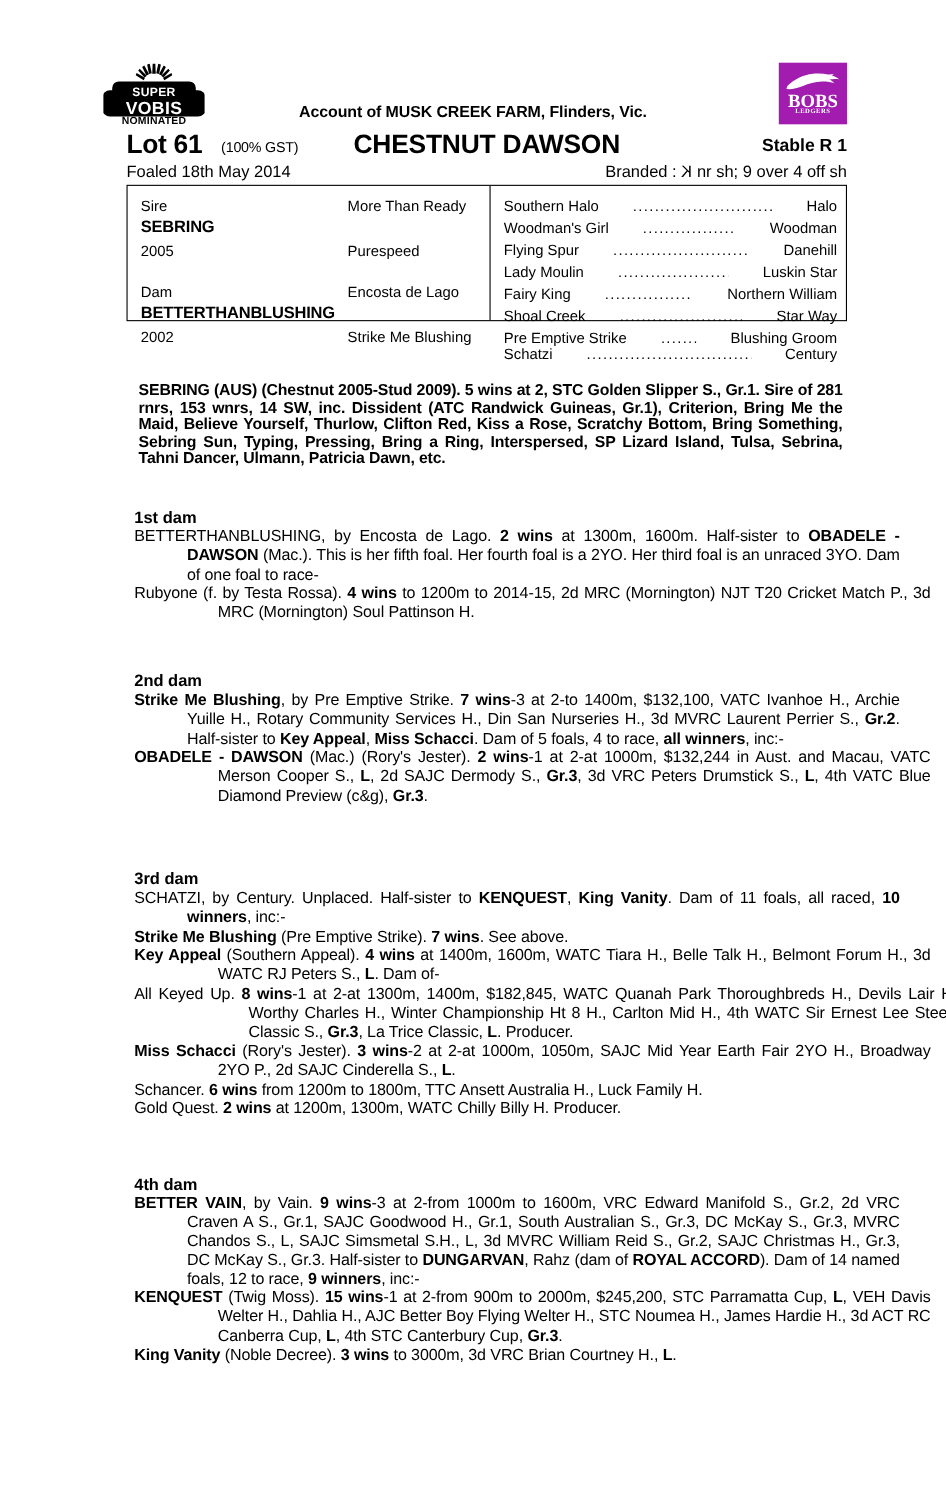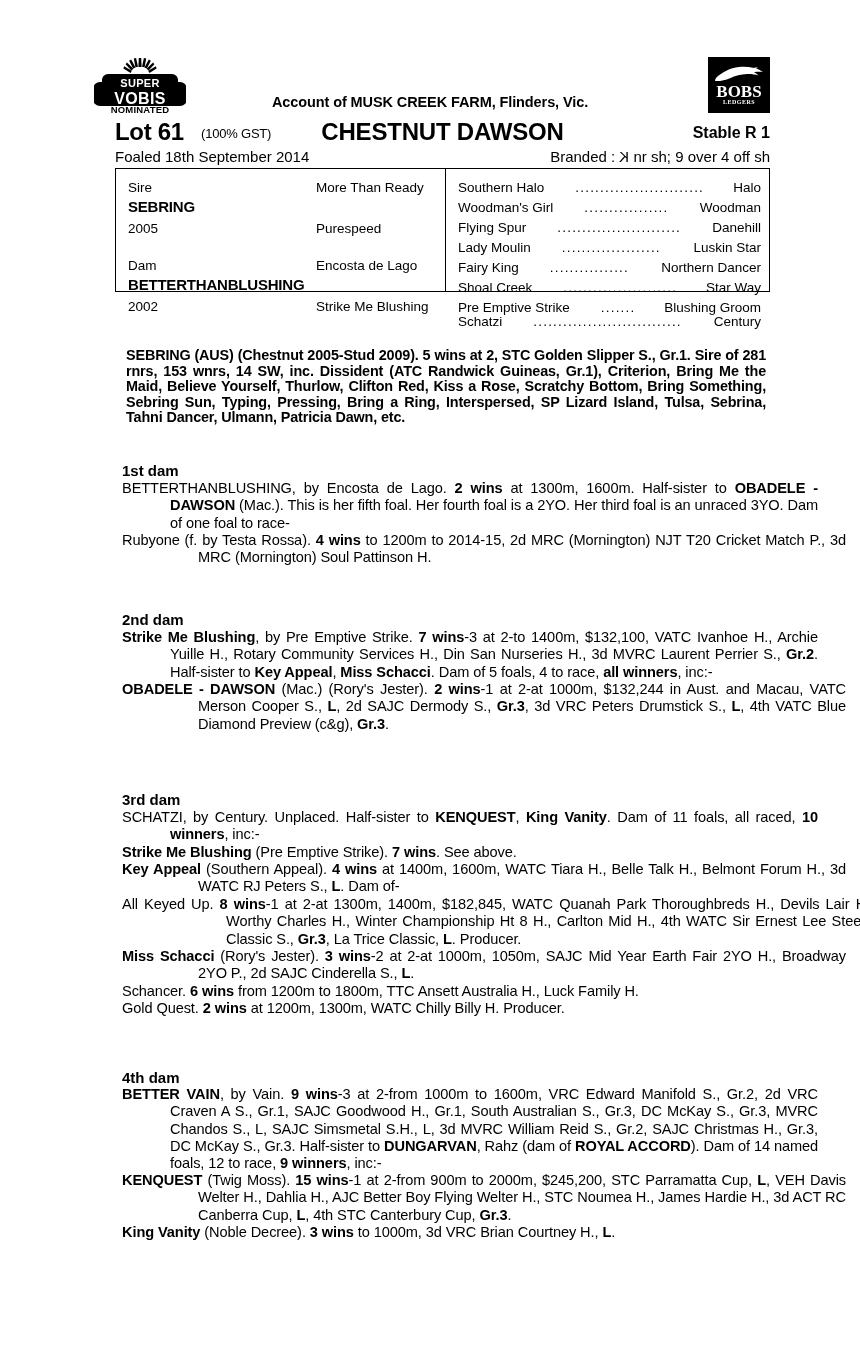--- a/index.html
+++ b/index.html
@@ -33,21 +33,21 @@
     top: 56px;
     width: 92px;
     height: 58px;
   }
   .bobs-logo {
     position: absolute;
     left: 708px;
     top: 57px;
     width: 62px;
     height: 56px;
-    background: #000000;
+    background: #a21caf;
   }
   .bobs-inner {
     position: relative;
     width: 100%;
     height: 100%;
   }
   .bobs-text {
     position: absolute;
     left: 0; right: 0;
     top: 26px;
@@ -270,21 +270,21 @@
   </div>
 
   <div class="lot-row">
     <span class="lot-no">Lot 61</span>
     <span class="lot-gst">(100% GST)</span>
     <span class="lot-title">CHESTNUT DAWSON</span>
     <span class="lot-stable">Stable R 1</span>
   </div>
 
   <div class="foal-row">
-    <span class="foaled">Foaled 18th September 2014</span>
+    <span class="foaled">Foaled 18th May 2014</span>
     <span class="branded"><span>Branded : </span><span class="brand-k">K</span><span> nr sh; 9 over 4 off sh</span></span>
   </div>
 
   <div class="ped-box">
     <div class="ped-left">
       <span class="ped-line" style="left:12px; top:12px;">Sire</span>
       <span class="ped-line ped-bold" style="left:12px; top:31px;">SEBRING</span>
       <span class="ped-line" style="left:12px; top:53px;">2005</span>
       <span class="ped-line" style="left:12px; top:90px;">Dam</span>
       <span class="ped-line ped-bold" style="left:12px; top:109px;">BETTERTHANBLUSHING</span>
@@ -313,21 +313,21 @@
           <span>Danehill</span>
         </div>
       <div class="leader-row" style="top:72px;">
           <span>Lady Moulin</span>
           <span class="leader-dots">....................................................................</span>
           <span>Luskin Star</span>
         </div>
       <div class="leader-row" style="top:92px;">
           <span>Fairy King</span>
           <span class="leader-dots">....................................................................</span>
-          <span>Northern Dancer</span>
+          <span>Northern William</span>
         </div>
       <div class="leader-row" style="top:112px;">
           <span>Shoal Creek</span>
           <span class="leader-dots">....................................................................</span>
           <span>Star Way</span>
         </div>
       <div class="leader-row" style="top:132px;">
           <span>Pre Emptive Strike</span>
           <span class="leader-dots">....................................................................</span>
           <span>Blushing Groom</span>
@@ -364,16 +364,16 @@
       <div class="para hang3" style="left: 122px; width: 648px; top: 896px;"><span>All Keyed Up. </span><b>8 wins</b><span>-1 at 2-at 1300m, 1400m, $182,845, WATC Quanah Park Thoroughbreds H., Devils Lair H., Worthy Charles H., Winter Championship Ht 8 H., Carlton Mid H., 4th WATC Sir Ernest Lee Steere Classic S., </span><b>Gr.3</b><span>, La Trice Classic, </span><b>L</b><span>. Producer.</span></div>
       <div class="para hang2" style="left: 122px; width: 648px; top: 948px;"><b>Miss Schacci</b><span> (Rory's Jester). </span><b>3 wins</b><span>-2 at 2-at 1000m, 1050m, SAJC Mid Year Earth Fair 2YO H., Broadway 2YO P., 2d SAJC Cinderella S., </span><b>L</b><span>.</span></div>
       <div class="para hang1" style="left: 122px; width: 648px; top: 983px;"><span>Schancer. </span><b>6 wins</b><span> from 1200m to 1800m, TTC Ansett Australia H., Luck Family H.</span></div>
       <div class="para hang1" style="left: 122px; width: 648px; top: 1000px;"><span>Gold Quest. </span><b>2 wins</b><span> at 1200m, 1300m, WATC Chilly Billy H. Producer.</span></div>
     </div>
 
   <div class="dam-head" style="top:1069px;">4th dam</div>
   <div id="dam4" class="dam-body">
       <div class="para hang1" style="left: 122px; width: 648px; top: 1086px;"><b>BETTER VAIN</b><span>, by Vain. </span><b>9 wins</b><span>-3 at 2-from 1000m to 1600m, VRC Edward Manifold S., Gr.2, 2d VRC Craven A S., Gr.1, SAJC Goodwood H., Gr.1, South Australian S., Gr.3, DC McKay S., Gr.3, MVRC Chandos S., L, SAJC Simsmetal S.H., L, 3d MVRC William Reid S., Gr.2, SAJC Christmas H., Gr.3, DC McKay S., Gr.3. Half-sister to </span><b>DUNGARVAN</b><span>, Rahz (dam of </span><b>ROYAL ACCORD</b><span>). Dam of 14 named foals, 12 to race, </span><b>9 winners</b><span>, inc:-</span></div>
       <div class="para hang2" style="left: 122px; width: 648px; top: 1172px;"><b>KENQUEST</b><span> (Twig Moss). </span><b>15 wins</b><span>-1 at 2-from 900m to 2000m, $245,200, STC Parramatta Cup, </span><b>L</b><span>, VEH Davis Welter H., Dahlia H., AJC Better Boy Flying Welter H., STC Noumea H., James Hardie H., 3d ACT RC Canberra Cup, </span><b>L</b><span>, 4th STC Canterbury Cup, </span><b>Gr.3</b><span>.</span></div>
-      <div class="para hang2" style="left: 122px; width: 648px; top: 1224px;"><b>King Vanity</b><span> (Noble Decree). </span><b>3 wins</b><span> to 1000m, 3d VRC Brian Courtney H., </span><b>L</b><span>.</span></div>
+      <div class="para hang2" style="left: 122px; width: 648px; top: 1224px;"><b>King Vanity</b><span> (Noble Decree). </span><b>3 wins</b><span> to 3000m, 3d VRC Brian Courtney H., </span><b>L</b><span>.</span></div>
     </div>
 
 </div>
 
 </body></html>

